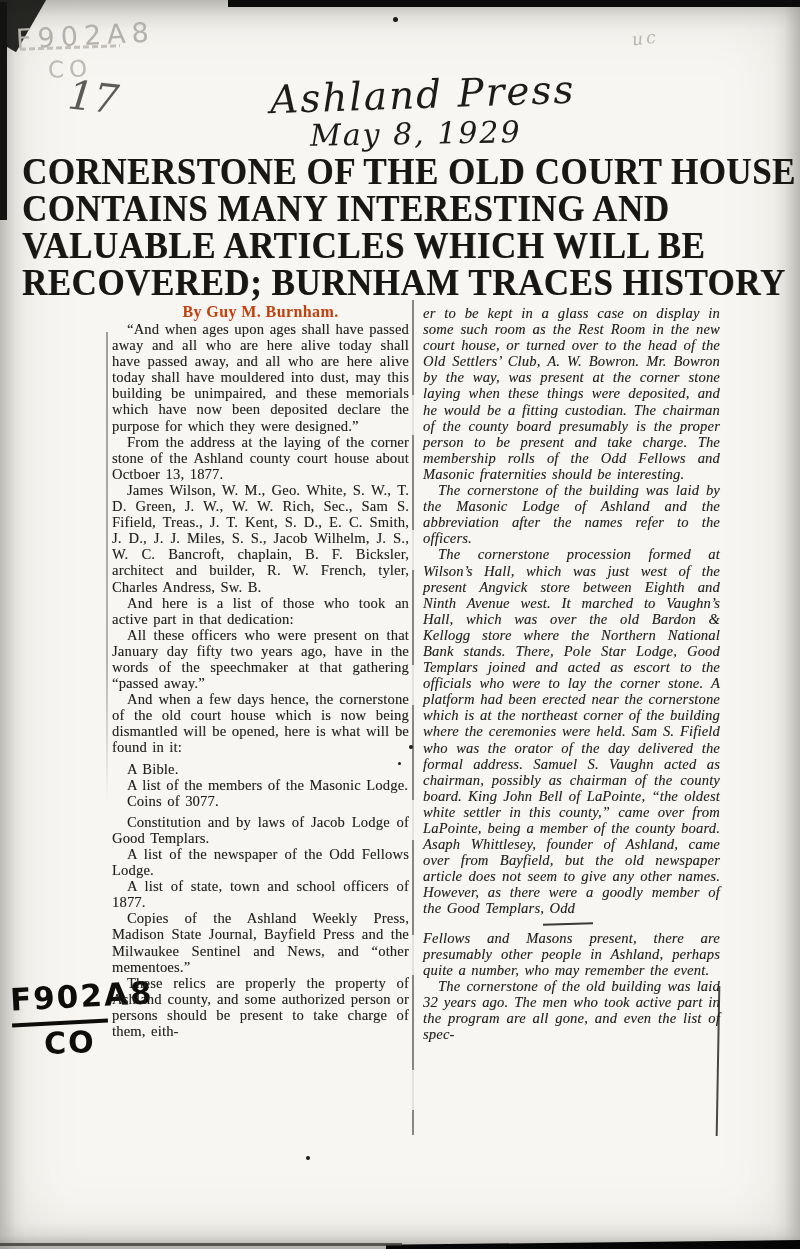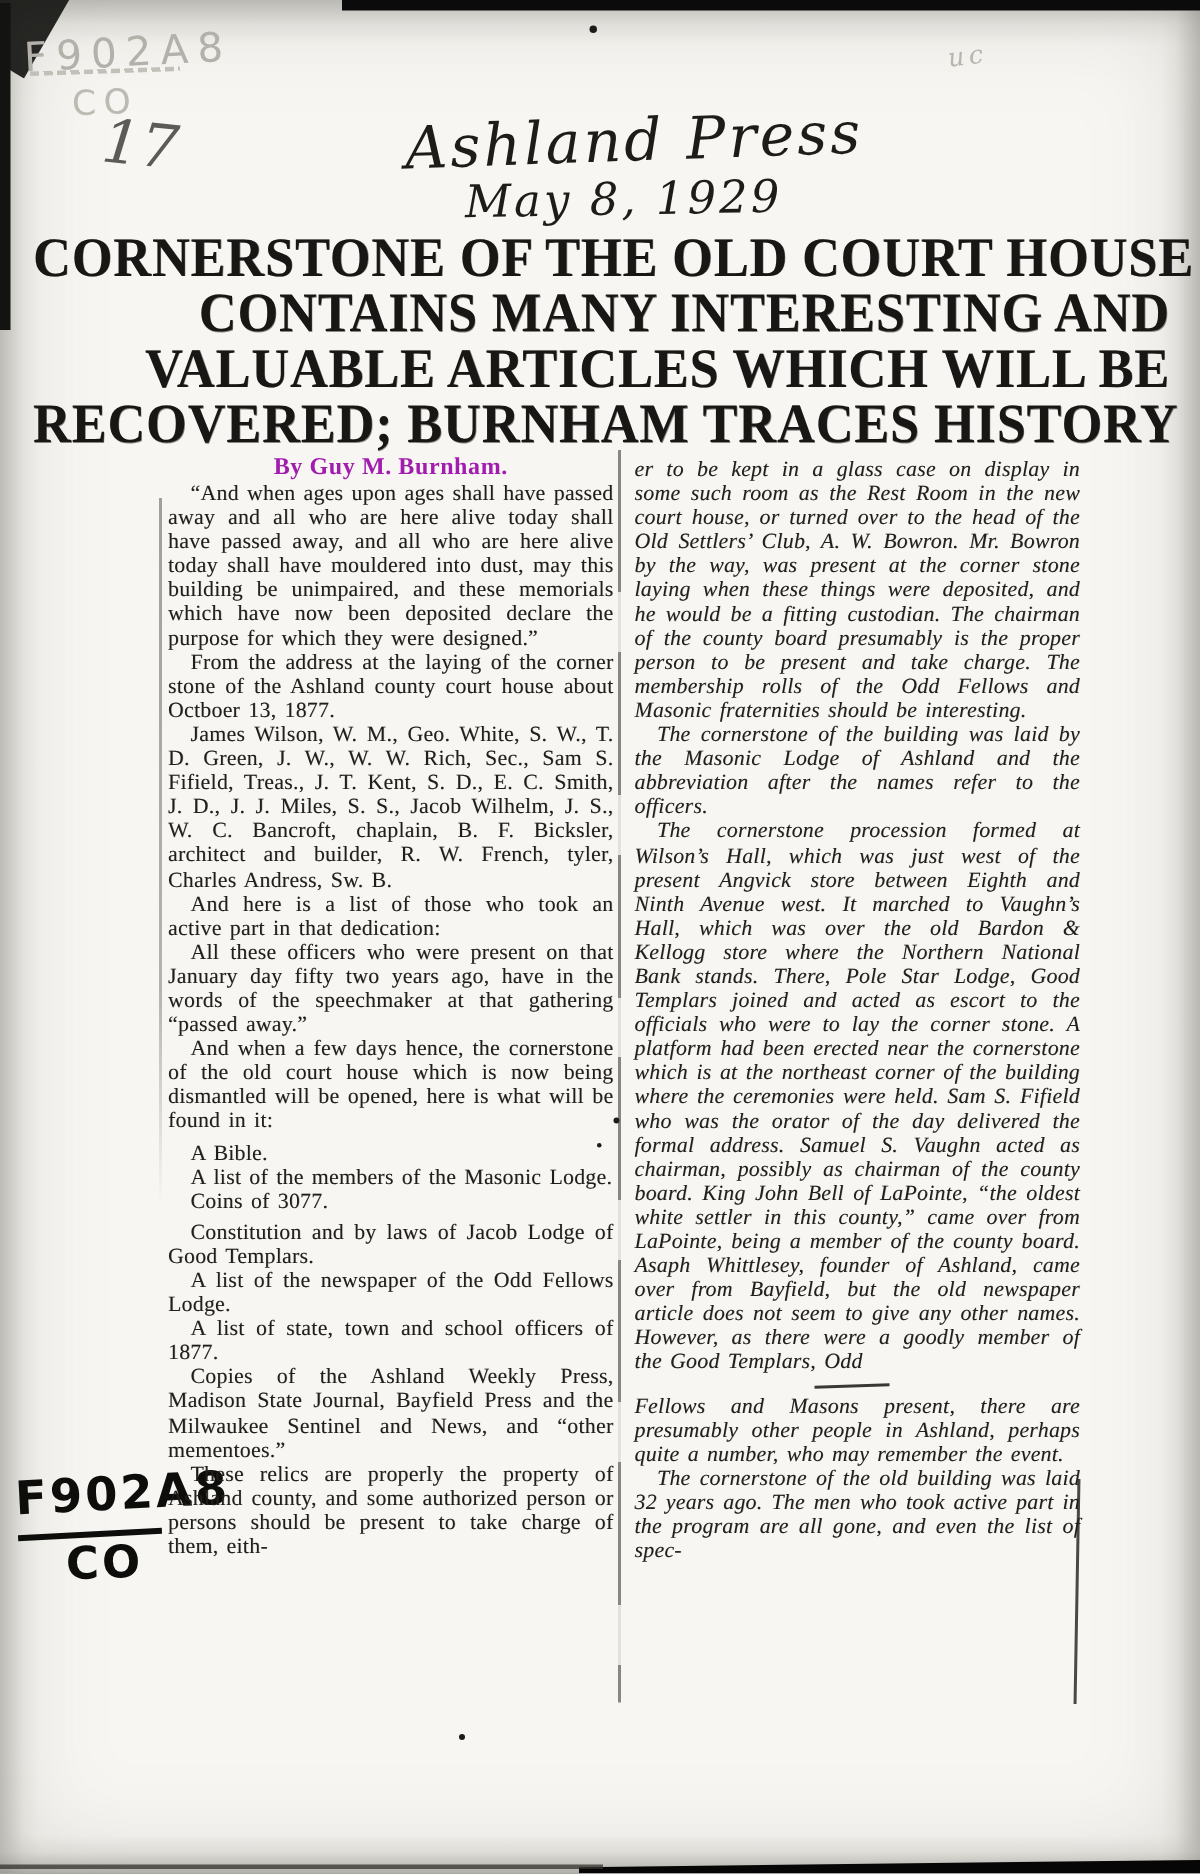--- a/index.html
+++ b/index.html
@@ -46,29 +46,29 @@
   .hw-date { top:116px; left:310px; font-family:"DejaVu Serif", serif; font-style:italic;
     font-size:30px; color:#1d1c19; letter-spacing:2px; transform:rotate(-1deg); }
   .marker-code { top:978px; left:10px; font-family:"DejaVu Sans", sans-serif; font-weight:bold;
     font-size:31px; color:#0d0d0b; letter-spacing:2px; transform:rotate(-3deg); }
   .marker-underline { position:absolute; top:1021px; left:12px; width:96px; height:4px;
     background:#0d0d0b; transform:rotate(-3deg); }
   .marker-code-2 { top:1025px; left:44px; font-family:"DejaVu Sans", sans-serif; font-weight:bold;
     font-size:30px; color:#0d0d0b; letter-spacing:2px; transform:rotate(-2deg); }
 
   
-  .headline { position:absolute; top:152px; left:22px; width:758px; text-align:right;
+  .headline { position:absolute; top:152px; left:22px; width:758px; text-align:left;
     color:#181715; }
   .headline .hl { font-weight:bold; font-size:35px; line-height:37px; letter-spacing:.5px;
     transform:scaleY(1.06); transform-origin:top center;
     text-shadow:.4px .4px 0 rgba(25,24,22,.5); white-space:nowrap; }
 
   
   .byline { position:absolute; top:303px; left:112px; width:297px; text-align:center;
-    font-size:16px; font-weight:bold; color:#a21caf; letter-spacing:.4px; }
+    font-size:16px; font-weight:bold; color:#c2410c; letter-spacing:.4px; }
 
   
   .col { position:absolute; width:297px; font-size:14.5px; line-height:16.1px;
     text-align:justify; color:#201f1c; letter-spacing:.2px; word-spacing:1.6px;
     text-shadow:.3px .3px 0 rgba(32,30,27,.35); }
   .col p { margin:0; text-indent:15px; }
   .col p.noindent { text-indent:0; }
   .col p.gap-sm { margin-top:5px; }
   .col-left { top:321px; left:112px; }
   .col-right { top:305px; left:423px;font-style:italic; }

